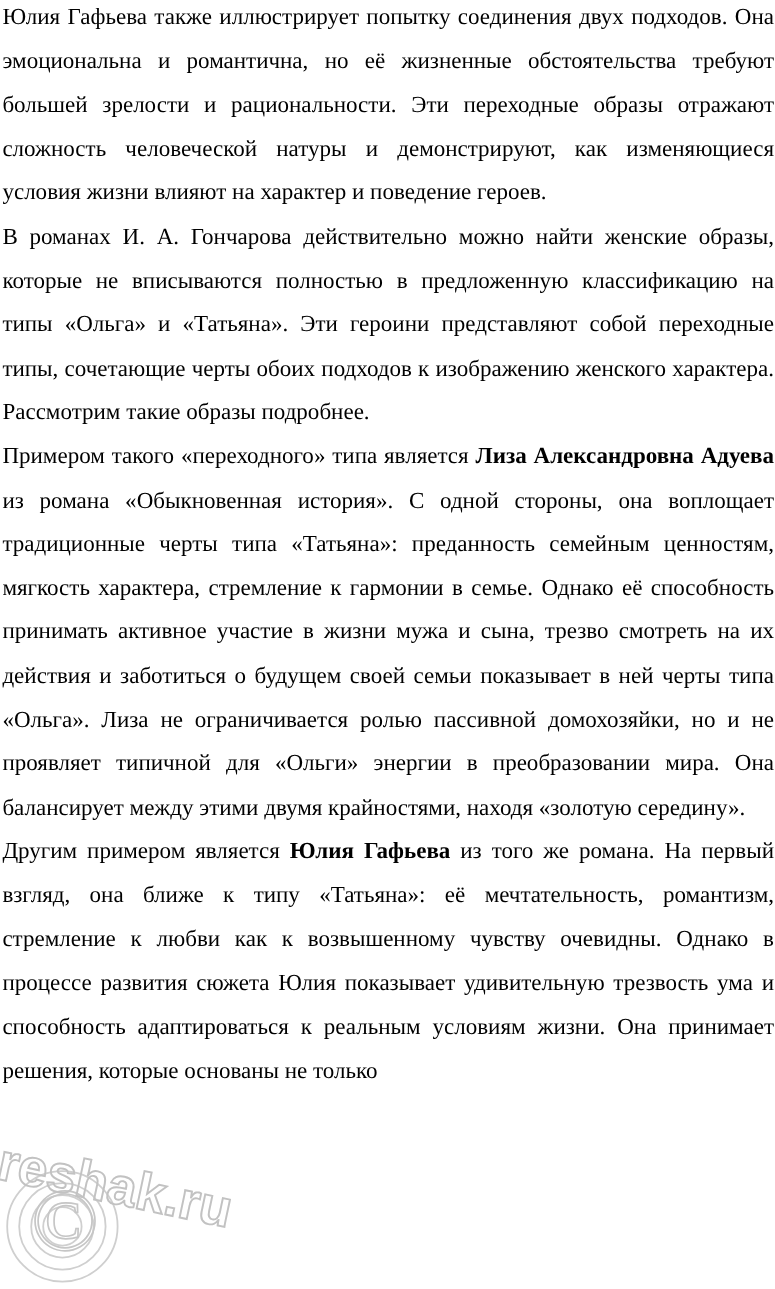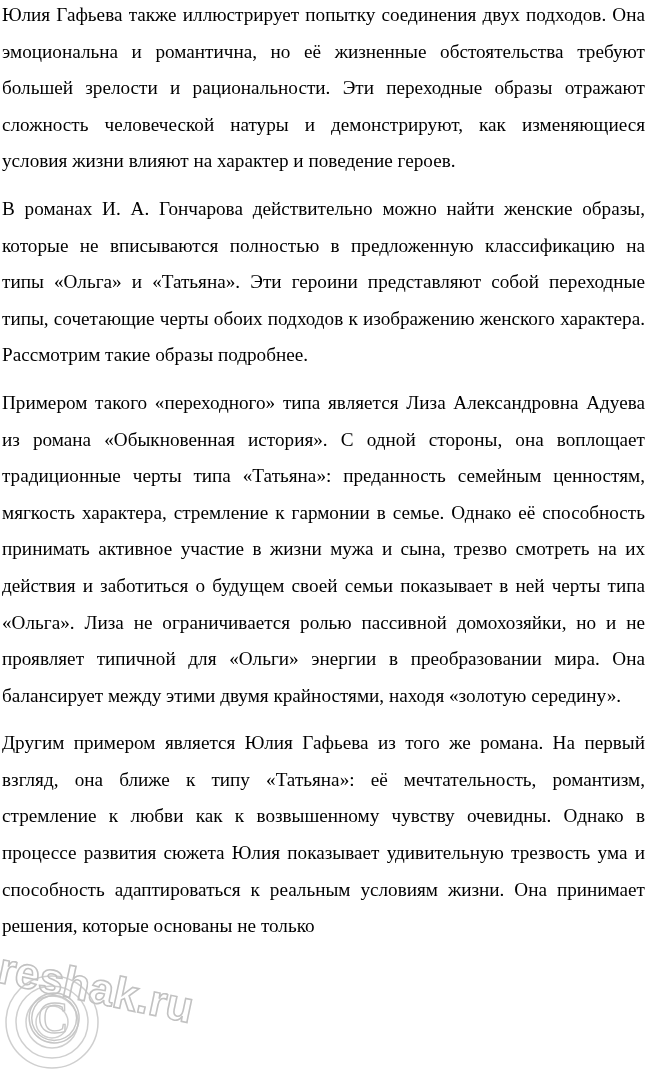--- a/index.html
+++ b/index.html
@@ -67,24 +67,23 @@
     margin: 0;
     text-align: justify;
     text-justify: inter-word;
     font-size: 19.2px;
     line-height: 36.6px;
     letter-spacing: 0px;
     word-spacing: 0px;
     hyphens: none;
   }
   p.para + p.para {
-    margin-top: 11px;
   }
   p.para b {
-    font-weight: 400;
+    font-weight: 700;
   }
   
   #content { margin-top: -3px; }
 </style>
 </head>
 <body>
 
 <div id="page">
 
   <div id="watermark">

